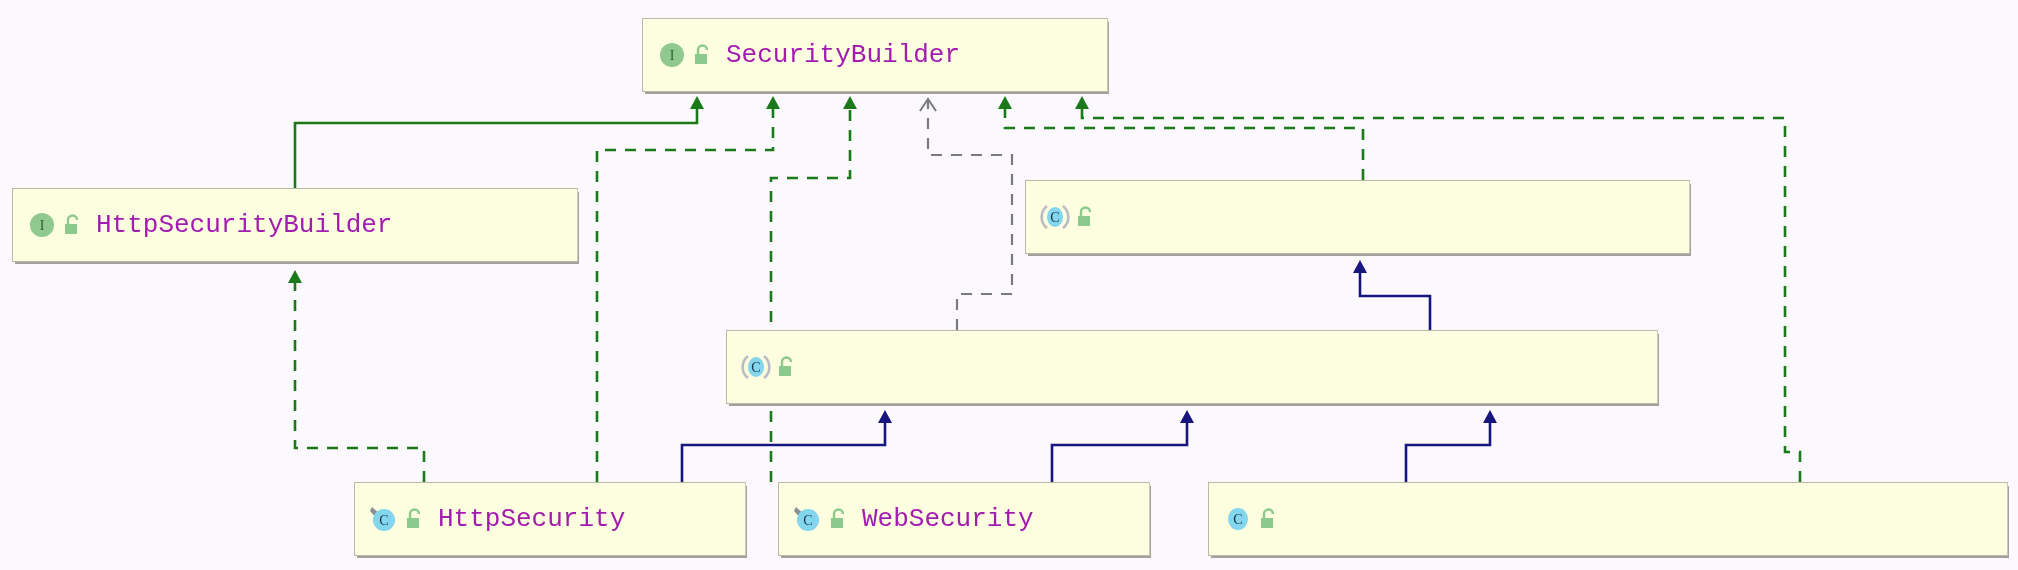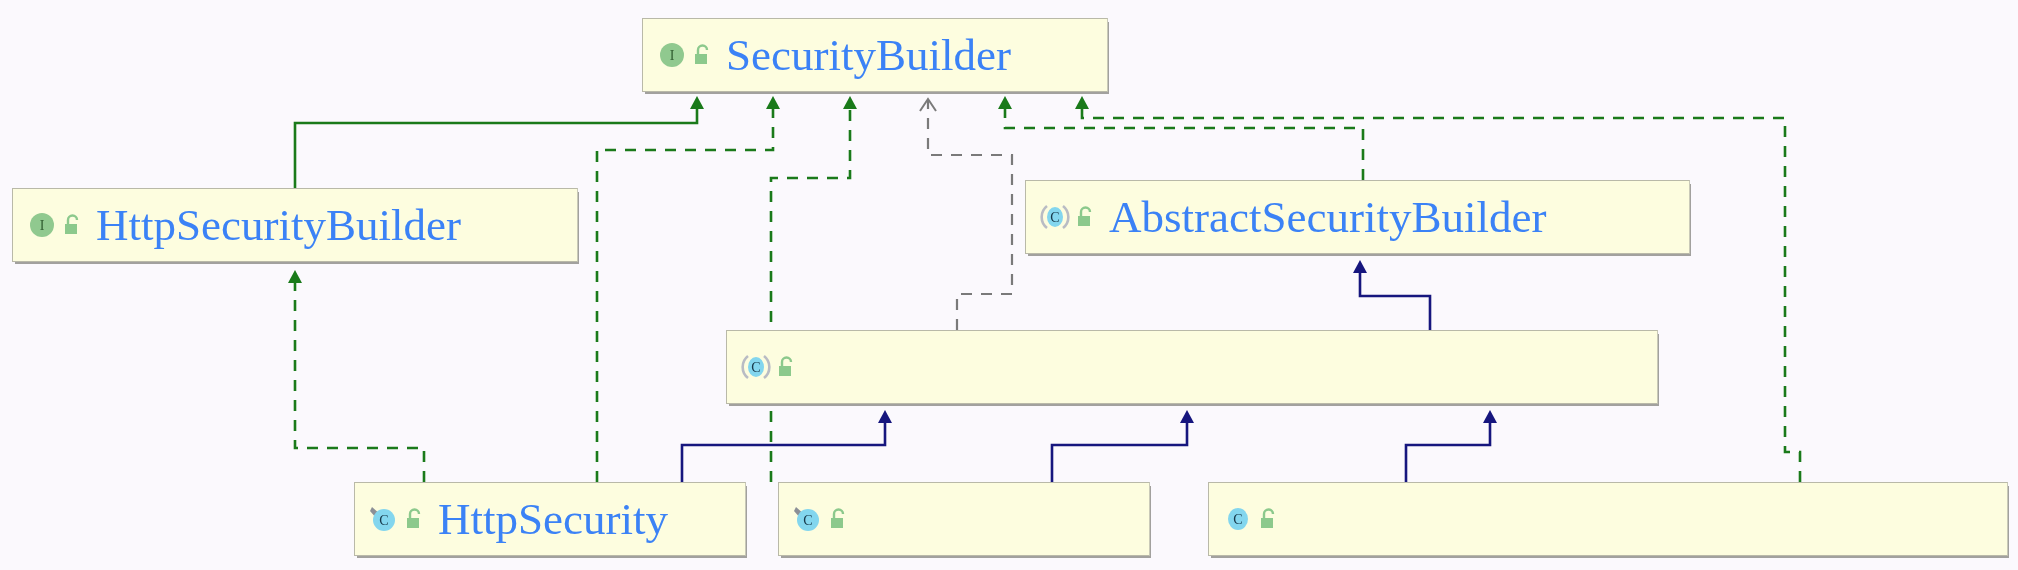--- a/index.html
+++ b/index.html
@@ -29,23 +29,23 @@
     background: #fdfddf;
     border: 1px solid #b9b9a8;
     border-right-color: #c9c9b8;
     box-shadow: 2px 3px 0 -1px rgba(90,90,80,0.55);
     display: flex;
     align-items: center;
     padding-left: 14px;
     white-space: nowrap;
   }
   .uml-label {
-    font-family: Liberation Serif, serif;
-    font-size: 45px;
-    color: #3b82f6;
+    font-family: Liberation Mono, monospace;
+    font-size: 26px;
+    color: #a21caf;
     letter-spacing: 0px;
     line-height: 1;
     margin-left: 12px;
   }
   .icon-group {
     display: flex;
     align-items: center;
     flex: 0 0 auto;
   }
   .type-icon {
@@ -159,21 +159,20 @@
         <path d="M7 4 a14 14 0 0 0 0 22" fill="none" stroke="#b9bcc4" stroke-width="2.6"></path>
         <path d="M23 4 a14 14 0 0 1 0 22" fill="none" stroke="#b9bcc4" stroke-width="2.6"></path>
         <ellipse cx="15" cy="15" rx="8" ry="10" fill="#83d6ee"></ellipse>
         <text x="15" y="20" text-anchor="middle" font-family="Liberation Serif, serif" font-size="14" fill="#17384a">C</text>
       </svg>
       <svg class="lock-icon" viewBox="0 0 22 24" xmlns="http://www.w3.org/2000/svg">
         <path d="M6 11 V7 a4.5 4.5 0 0 1 9 0" fill="none" stroke="#8cc98c" stroke-width="2.4"></path>
         <rect x="3" y="11" width="12" height="10" fill="#8cc98c"></rect>
       </svg>
     </span>
-    <span class="uml-label">AbstractSecurityBuilder</span>
   </div>
 
   <div class="uml-node" style="left:726px; top:330px; width:932px; height:74px;">
     <span class="icon-group">
       <svg class="type-icon" viewBox="0 0 30 30" xmlns="http://www.w3.org/2000/svg">
         <path d="M7 4 a14 14 0 0 0 0 22" fill="none" stroke="#b9bcc4" stroke-width="2.6"></path>
         <path d="M23 4 a14 14 0 0 1 0 22" fill="none" stroke="#b9bcc4" stroke-width="2.6"></path>
         <ellipse cx="15" cy="15" rx="8" ry="10" fill="#83d6ee"></ellipse>
         <text x="15" y="20" text-anchor="middle" font-family="Liberation Serif, serif" font-size="14" fill="#17384a">C</text>
       </svg>
@@ -204,20 +203,21 @@
       <svg class="type-icon" viewBox="0 0 30 30" xmlns="http://www.w3.org/2000/svg">
         <path d="M3 3 L12 11 L8 15 L1 7 z" fill="#8b8f96"></path>
         <circle cx="15" cy="16" r="11" fill="#83d6ee"></circle>
         <text x="15" y="21" text-anchor="middle" font-family="Liberation Serif, serif" font-size="14" fill="#17384a">C</text>
       </svg>
       <svg class="lock-icon" viewBox="0 0 22 24" xmlns="http://www.w3.org/2000/svg">
         <path d="M6 11 V7 a4.5 4.5 0 0 1 9 0" fill="none" stroke="#8cc98c" stroke-width="2.4"></path>
         <rect x="3" y="11" width="12" height="10" fill="#8cc98c"></rect>
       </svg>
     </span>
+    <span class="uml-label">WebSecurity</span>
   </div>
 
   <div class="uml-node" style="left:1208px; top:482px; width:800px; height:74px;">
     <span class="icon-group">
       <svg class="type-icon" viewBox="0 0 30 30" xmlns="http://www.w3.org/2000/svg">
         <ellipse cx="15" cy="15" rx="10" ry="11" fill="#83d6ee"></ellipse>
         <text x="15" y="20" text-anchor="middle" font-family="Liberation Serif, serif" font-size="14" fill="#17384a">C</text>
       </svg>
       <svg class="lock-icon" viewBox="0 0 22 24" xmlns="http://www.w3.org/2000/svg">
         <path d="M6 11 V7 a4.5 4.5 0 0 1 9 0" fill="none" stroke="#8cc98c" stroke-width="2.4"></path>

